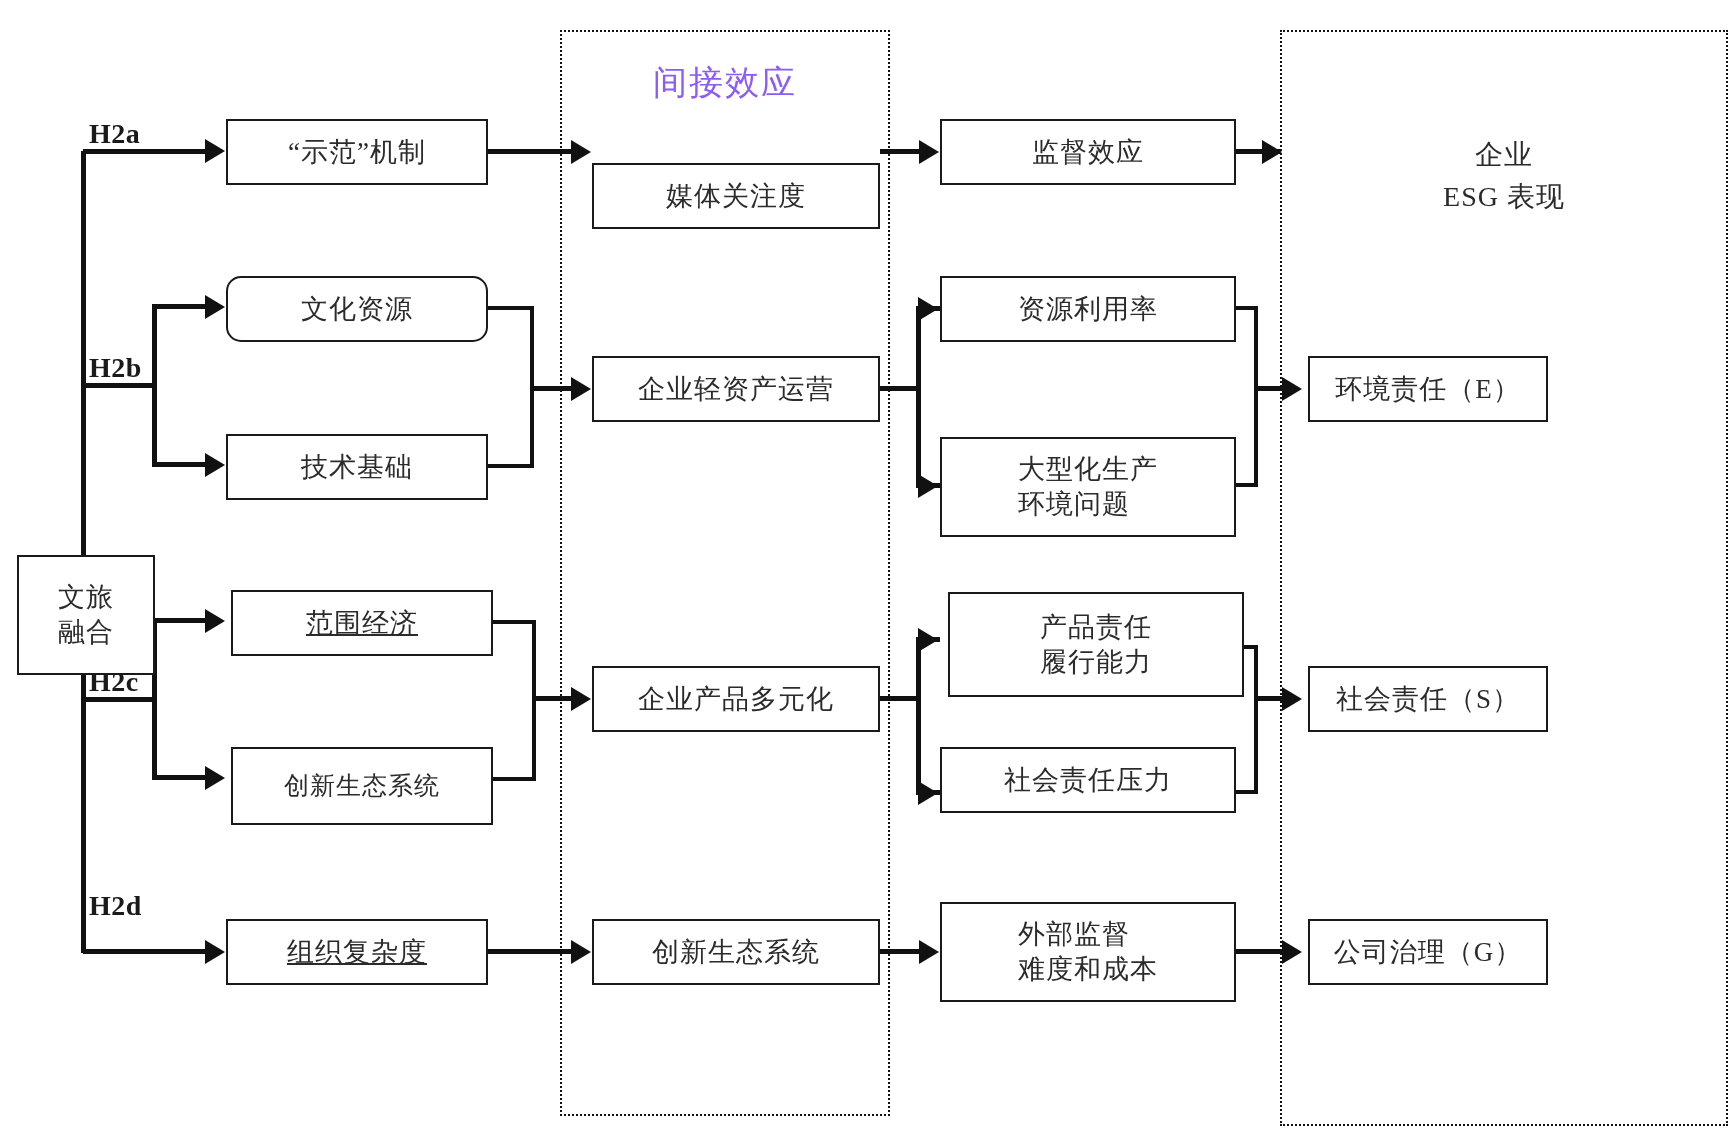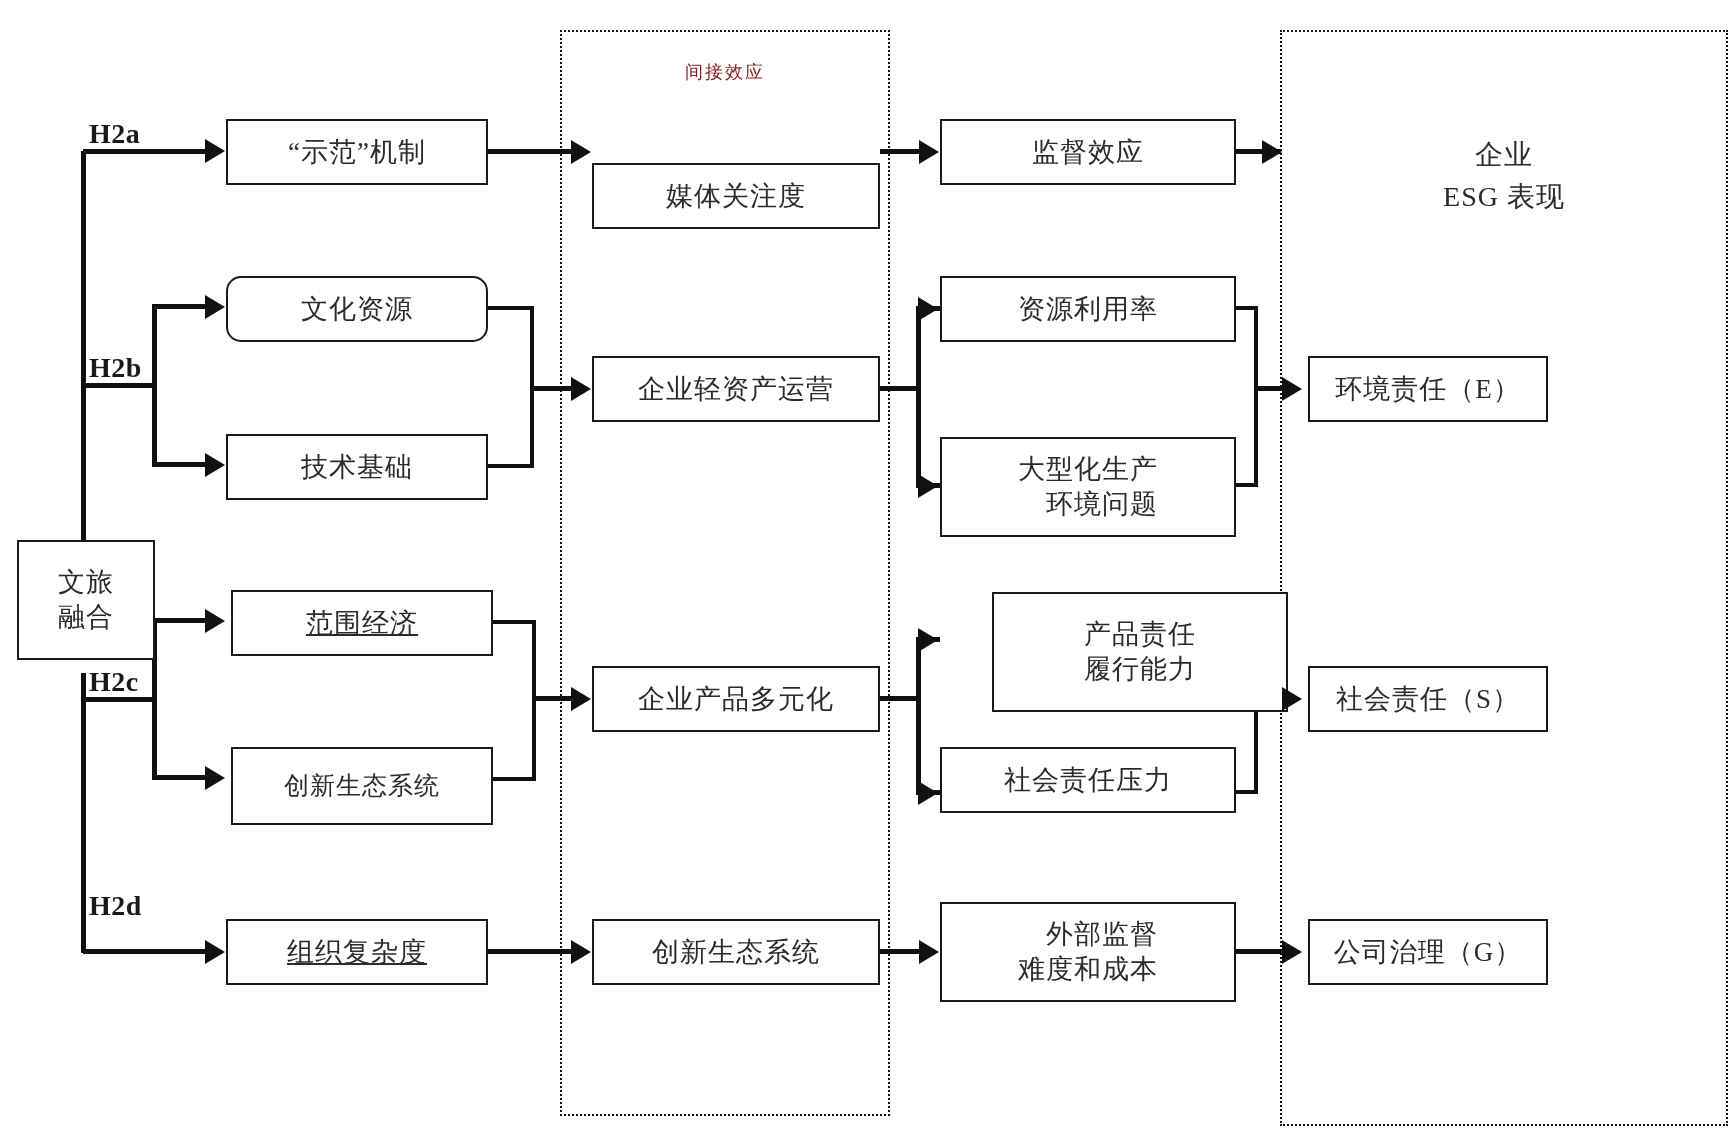--- a/index.html
+++ b/index.html
@@ -13,41 +13,41 @@
   }
   
   .box{
     position:absolute;
     box-sizing:border-box;
     border:2px solid #1a1a1a;
     background:#ffffff;
     display:flex;
     align-items:center;
     justify-content:center;
-    text-align:right;
+    text-align:left;
     color:#2b2b2b;
     font-size:27px;
     line-height:1.28;
     letter-spacing:1px;
     white-space:pre-line;
     z-index:6;
   }
   .box.small{font-size:25px;}
   
   .region{
     position:absolute;
     box-sizing:border-box;
     border:2px dotted #111111;
     background:transparent;
     z-index:1;
   }
   .region-label{
     position:absolute;
-    font-size:18px;
-    color:#7f1d1d;
+    font-size:34px;
+    color:#8b5cf6;
     letter-spacing:2px;
     z-index:4;
     white-space:pre-line;
     text-align:center;
   }
   
   .hline{position:absolute;background:#111111;height:4px;z-index:5;}
   .vline{position:absolute;background:#111111;width:4px;z-index:5;}
   
   .arrow{
@@ -85,21 +85,21 @@
 <div id="canvas">
 
   <div class="region" style="left:560px;top:30px;width:330px;height:1086px;"></div>
   <div class="region" style="left:1280px;top:30px;width:448px;height:1096px;"></div>
 
   <div class="region-label" style="left:560px;top:60px;width:330px;">间接效应</div>
 
   <div class="esg-title" style="left:1280px;top:134px;width:448px;">企业
 ESG 表现</div>
 
-  <div class="box" style="left:17px;top:540px;width:138px;height:120px;font-size:27px;">文旅
+  <div class="box" style="left:17px;top:555px;width:138px;height:120px;font-size:27px;">文旅
 融合</div>
 
   <div class="vline" style="left:81px;top:151px;width:5px;height:406px;"></div>
   <div class="vline" style="left:81px;top:673px;width:5px;height:280px;"></div>
 
   <div class="hline" style="left:83px;top:149px;width:125px;height:5px;"></div>
   <div class="arrow" style="left:205px;top:139px;"></div>
   <div class="hlabel" style="left:89px;top:118px;">H2a</div>
 
   <div class="hline" style="left:83px;top:383px;width:72px;height:5px;"></div>
@@ -142,21 +142,21 @@
 
   <div class="box" style="left:592px;top:919px;width:288px;height:66px;">创新生态系统</div>
 
   <div class="box" style="left:940px;top:119px;width:296px;height:66px;">监督效应</div>
 
   <div class="box" style="left:940px;top:276px;width:296px;height:66px;">资源利用率</div>
 
   <div class="box" style="left:940px;top:437px;width:296px;height:100px;">大型化生产
 环境问题</div>
 
-  <div class="box" style="left:992px;top:592px;width:296px;height:120px;">产品责任
+  <div class="box" style="left:948px;top:592px;width:296px;height:105px;">产品责任
 履行能力</div>
 
   <div class="box" style="left:940px;top:747px;width:296px;height:66px;">社会责任压力</div>
 
   <div class="box" style="left:940px;top:902px;width:296px;height:100px;">外部监督
 难度和成本</div>
 
   <div class="box" style="left:1308px;top:356px;width:240px;height:66px;">环境责任（E）</div>
 
   <div class="box" style="left:1308px;top:666px;width:240px;height:66px;">社会责任（S）</div>

